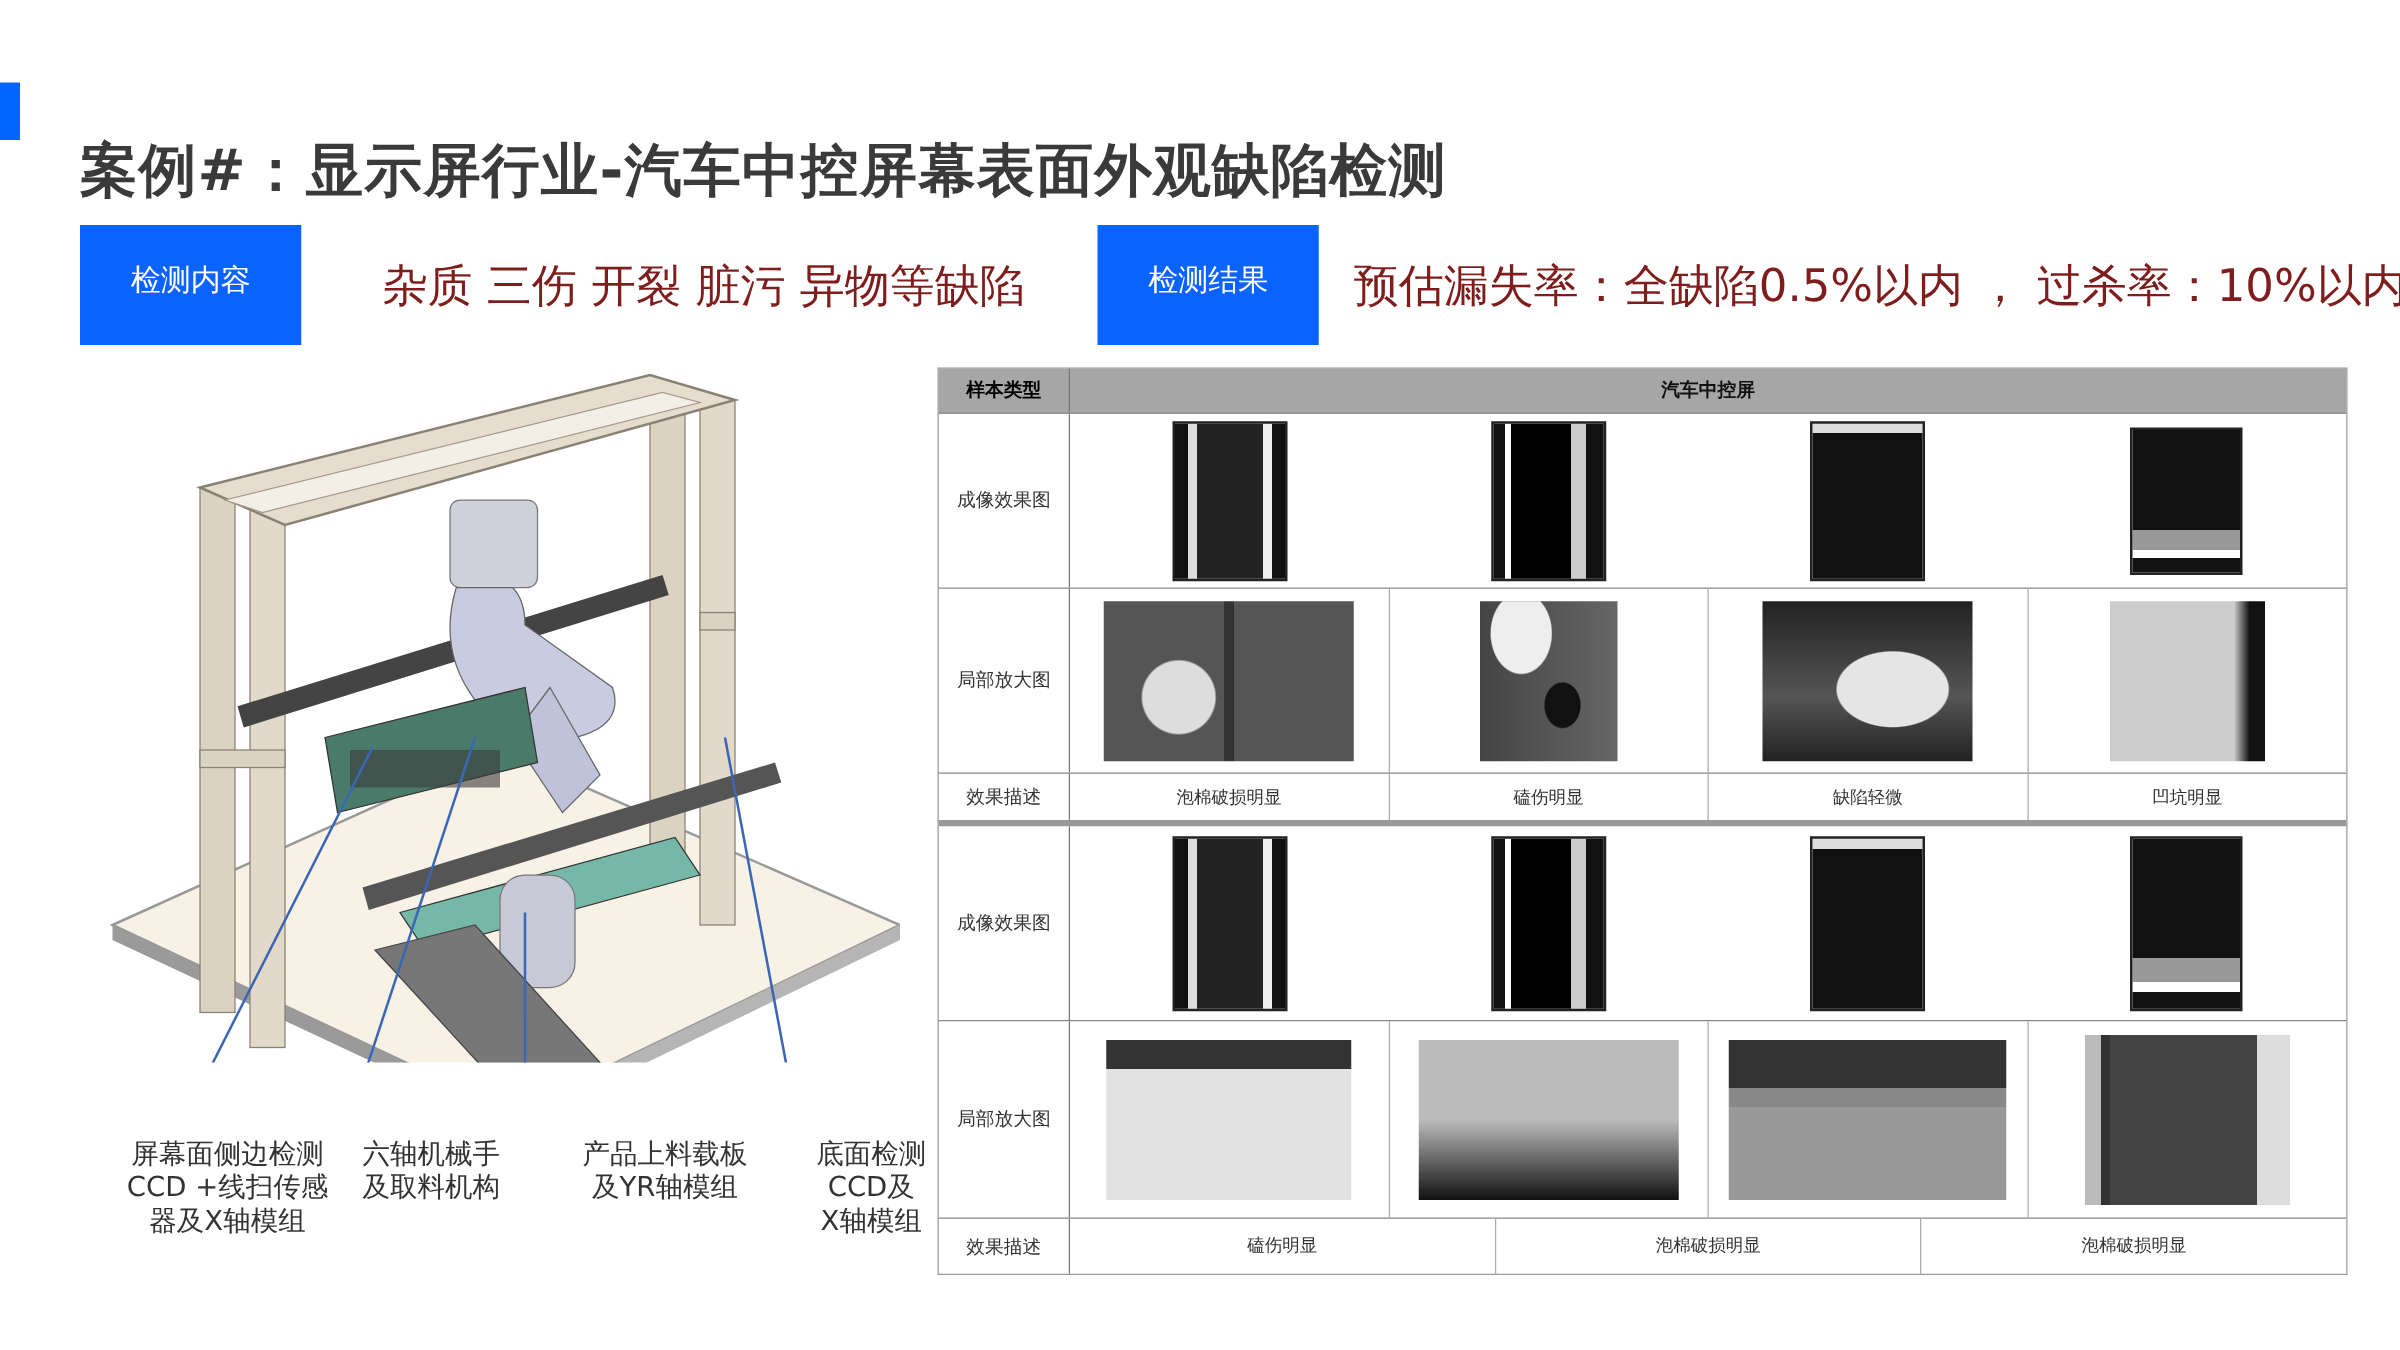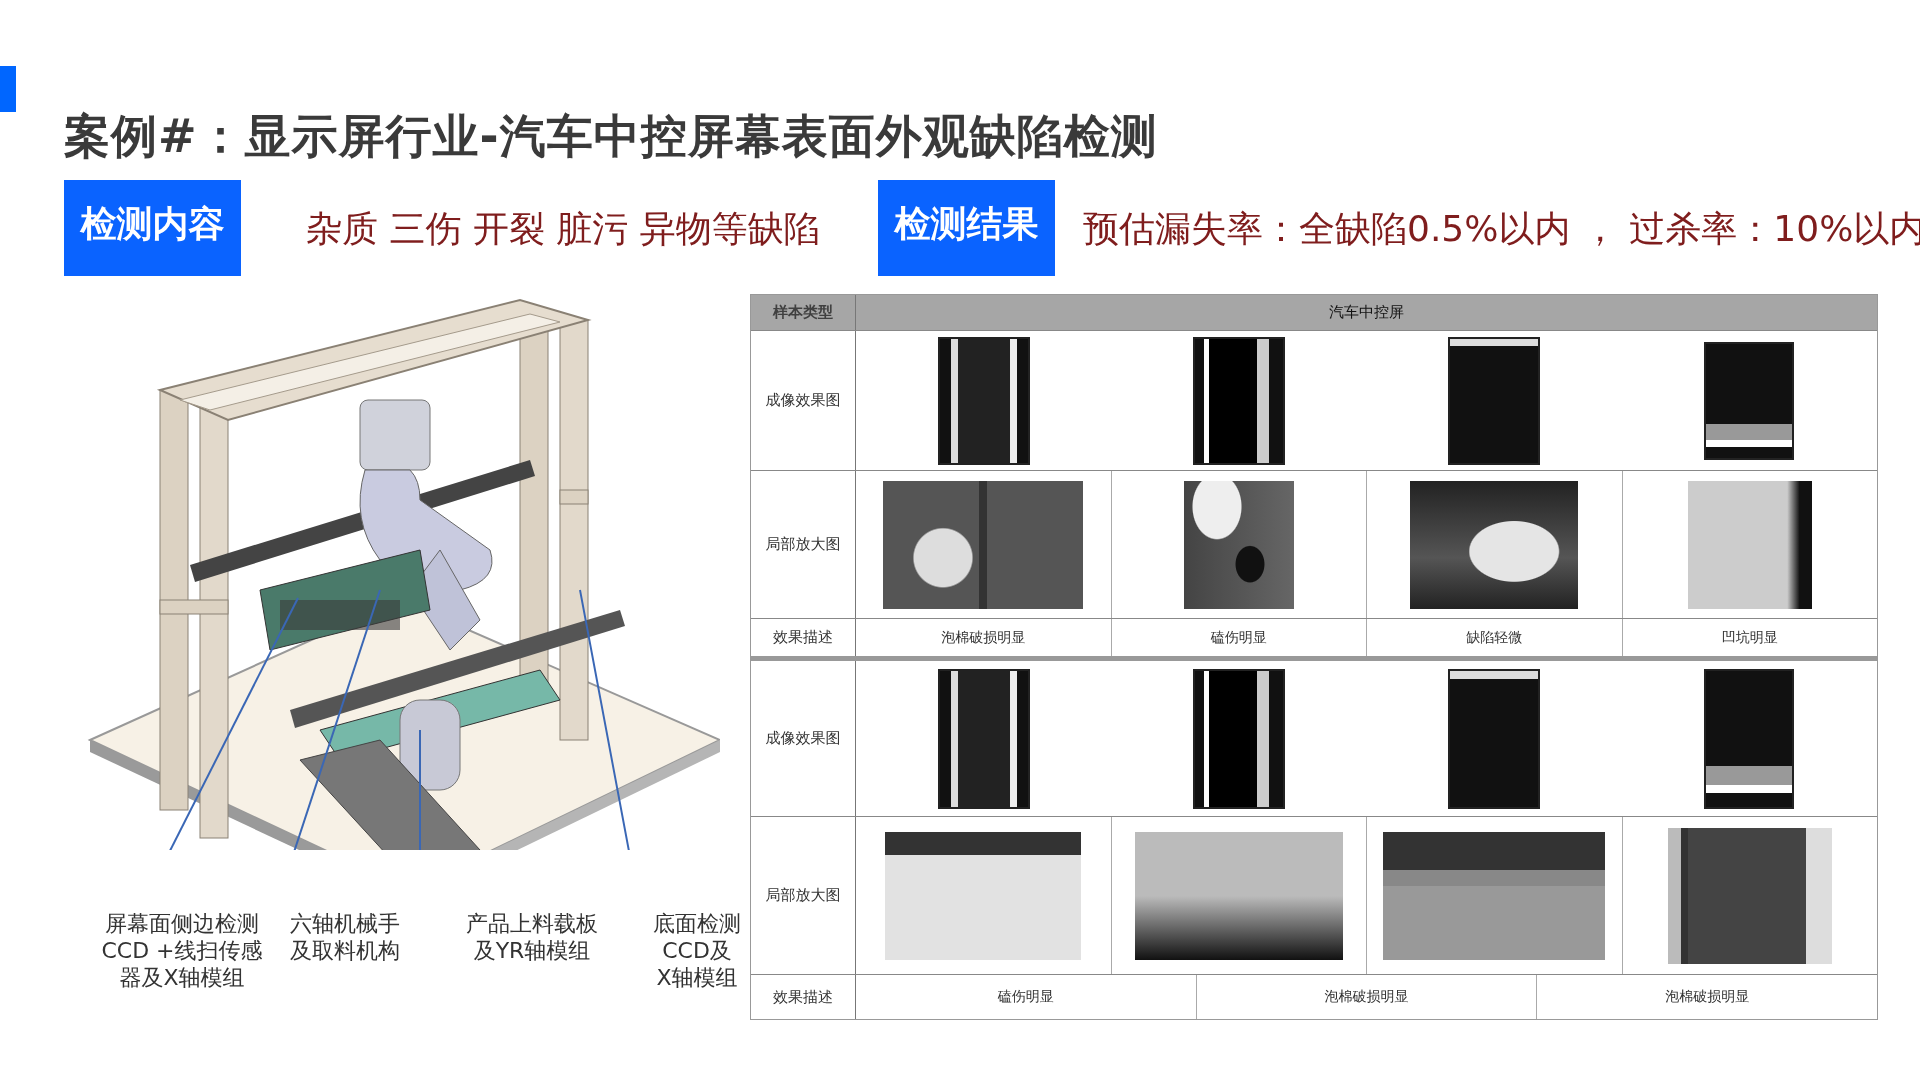--- a/index.html
+++ b/index.html
@@ -2,43 +2,43 @@
 <html><head>
 <meta charset="utf-8">
 <style>
   * { box-sizing: border-box; margin: 0; padding: 0; }
   html, body { width: 1920px; height: 1080px; background: #ffffff; overflow: hidden; }
   body { position: relative; font-family: "DejaVu Sans", "Liberation Sans", sans-serif; color: #222; }
 
   .accent-bar { position: absolute; left: 0; top: 66px; width: 16px; height: 46px; background: #0066ff; }
   .title { position: absolute; left: 64px; top: 62px; font-size: 46px; font-weight: 700; color: #3a3a3a; letter-spacing: 1px; white-space: nowrap; margin-top: 44px; }
 
-  .tag { position: absolute; top: 180px; height: 96px; background: #0a63ff; color: #fff; font-size: 36px; font-weight: 700; display: flex; align-items: center; justify-content: center; padding-bottom: 8px; }
+  .tag { position: absolute; top: 180px; height: 96px; background: #0a63ff; color: #fff; font-size: 24px; font-weight: 400; display: flex; align-items: center; justify-content: center; padding-bottom: 8px; }
   .tag-content { left: 64px; width: 177px; }
   .tag-result { left: 878px; width: 177px; }
   .tag-text { position: absolute; top: 205px; font-size: 36px; color: #7f1d1d; white-space: nowrap; margin-left: 48px; }
   .text-content { left: 258px; }
   .text-result { left: 1035px; }
 
   
   .machine { position: absolute; left: 80px; top: 290px; width: 640px; height: 560px; }
   .machine svg { width: 100%; height: 100%; }
 
   .callout-labels { position: absolute; left: 50px; top: 910px; width: 680px; height: 110px; }
   .callout { position: absolute; top: 0; font-size: 22px; color: #333; text-align: center; line-height: 27px; white-space: pre-line; margin-left: 47px; }
 
   
   .result-table { position: absolute; left: 750px; top: 294px; width: 1128px; border: 1px solid #999; background: #fff; }
   .tbl-row { display: flex; border-bottom: 1px solid #888; }
   .tbl-row:last-child { border-bottom: none; }
   .tbl-row.header { background: #a6a6a6; height: 36px; }
   .tbl-row.sep { border-bottom: 5px solid #999; }
   .cell-label { width: 105px; border-right: 1px solid #777; display: flex; align-items: center; justify-content: center; font-size: 15px; color: #333; }
-  .header .cell-label { font-weight: 700; color: #404040; font-family: Liberation Serif, serif; }
-  .header-span { flex: 1; display: flex; align-items: center; justify-content: center; font-size: 15px; font-weight: 400; color: #111; }
+  .header .cell-label { font-weight: 700; color: #000000; font-family: Liberation Serif, serif; }
+  .header-span { flex: 1; display: flex; align-items: center; justify-content: center; font-size: 15px; font-weight: 700; color: #111; }
   .cell-group { flex: 1; display: flex; }
   .cell { flex: 1; display: flex; align-items: center; justify-content: center; border-right: 1px solid #aaa; font-size: 14px; color: #333; }
   .cell:last-child { border-right: none; }
   .cell-group.open .cell { border-right: none; }
   .row-img { height: 140px; }
   .row-zoom { height: 148px; }
   .row-desc { height: 42px; }
   .row-img2 { height: 156px; }
   .row-zoom2 { height: 158px; }
   .row-desc2 { height: 44px; }

